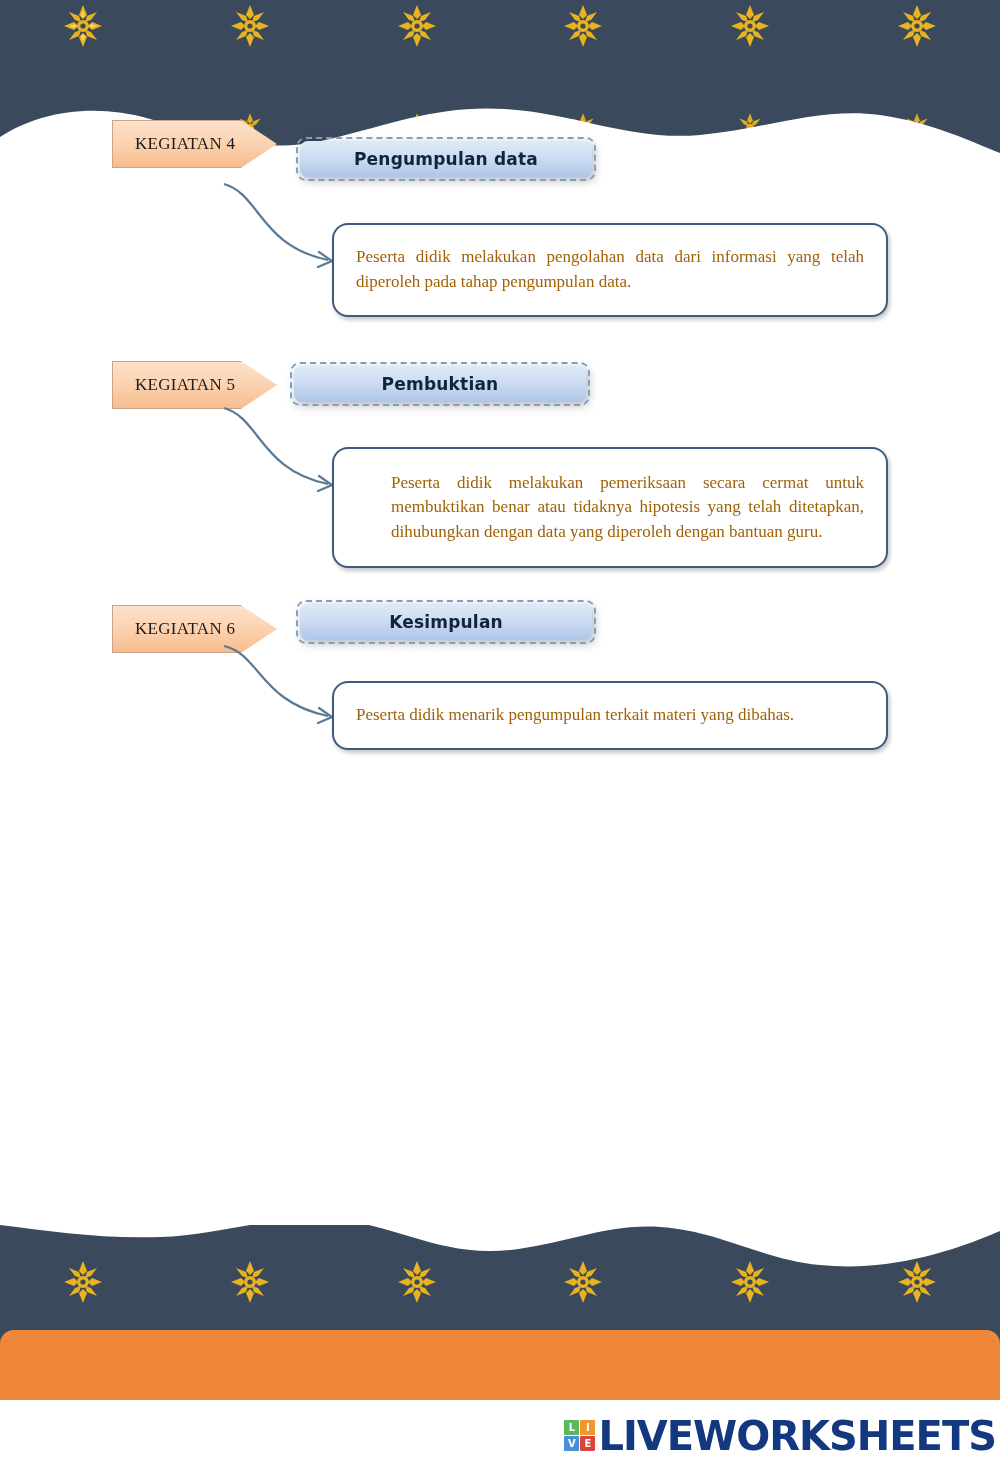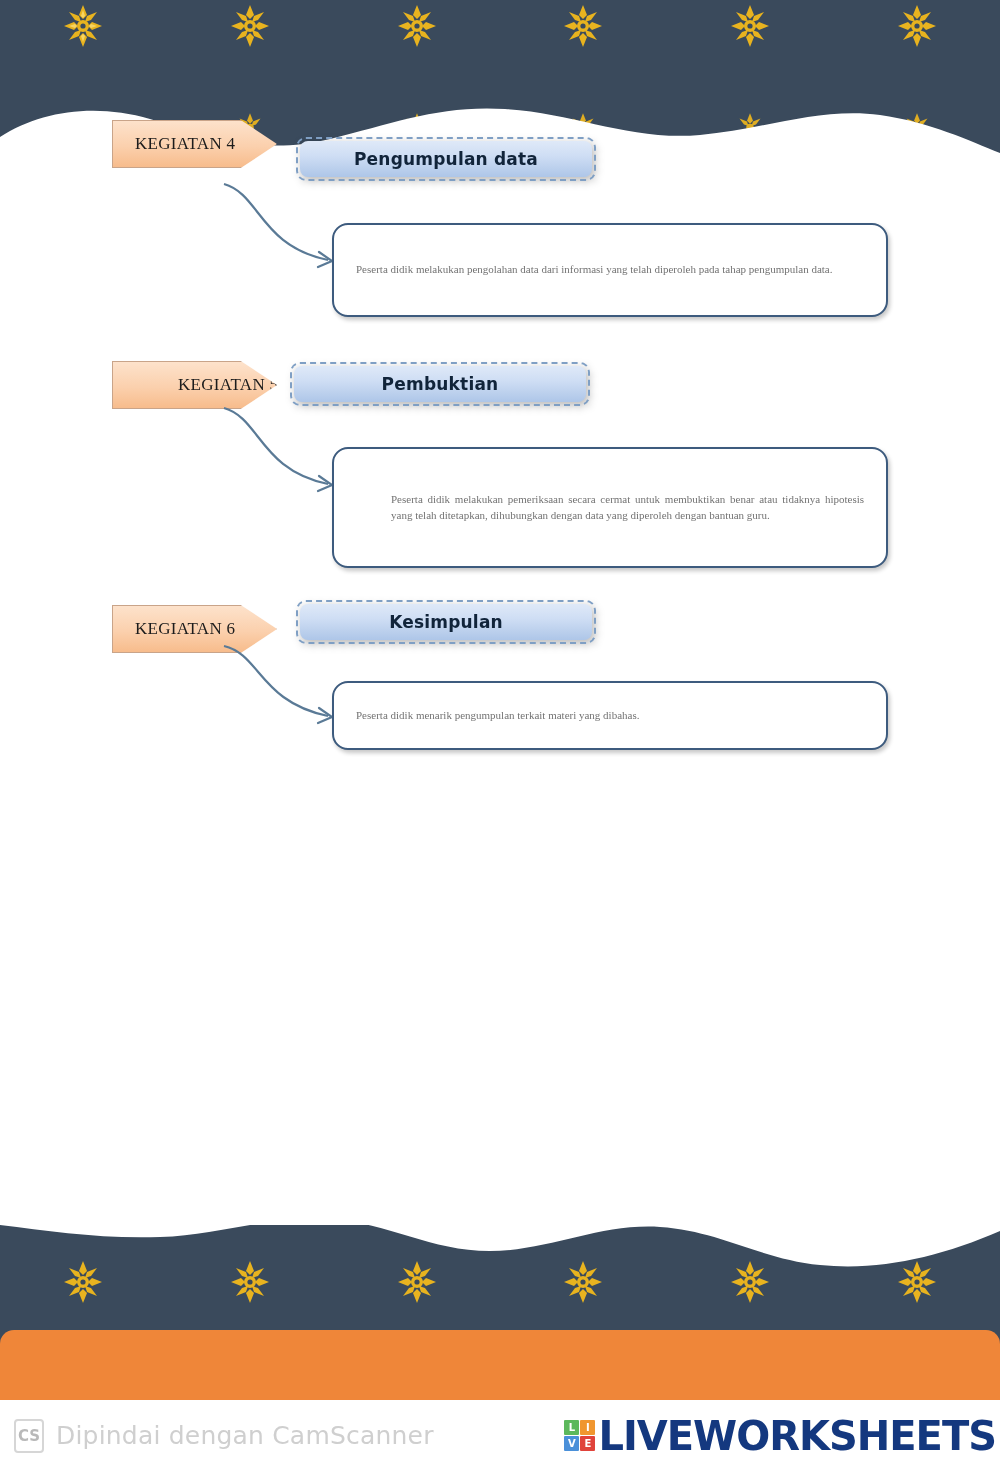--- a/index.html
+++ b/index.html
@@ -174,23 +174,23 @@
     border: 2px solid #3d5b7e;
     border-radius: 16px;
     box-sizing: border-box;
     background: #ffffff;
     display: flex;
     align-items: center;
     box-shadow: 2px 3px 4px rgba(0,0,0,.22);
   }
   .desc-box .desc-text {
     font-family: "Liberation Serif", serif;
-    font-size: 11px;
+    font-size: 17px;
     line-height: 1.45;
-    color: #737373;
+    color: #a16207;
     text-align: justify;
     text-justify: inter-word;
     padding: 0 22px;
     width: 100%;
     box-sizing: border-box;
   }
 
   
   .connector {
     position: absolute;
@@ -439,21 +439,21 @@
         <path d="M4 8 C40 18, 40 70, 108 84" stroke="#5a7a96" stroke-width="2.2" fill="none"></path>
         <path d="M99 76 L112 85 L98 91" stroke="#5a7a96" stroke-width="2.2" fill="none" stroke-linecap="round"></path>
       </svg>
 
       <div class="desc-box" style="top:223px; height:94px;">
         <div class="desc-text">Peserta didik melakukan pengolahan data dari informasi yang telah diperoleh pada tahap pengumpulan data.</div>
       </div>
     </div>
 
     <div class="activity-block">
-      <div class="kegiatan-tag" style="left:112px; top:361px;padding-left:43px;">
+      <div class="kegiatan-tag" style="left:112px; top:361px;">
         <span class="tag-label">KEGIATAN 5</span>
       </div>
 
       <div class="topic-banner" style="left:290px; top:362px;">
         <div class="inner">
           <span class="banner-label">Pembuktian</span>
         </div>
       </div>
 
       <svg class="connector" style="left:220px; top:400px; width:130px; height:110px;" viewBox="0 0 130 110">
@@ -580,24 +580,20 @@
         <circle cx="20" cy="22" r="6"></circle>
       </g>
       <circle cx="20" cy="22" r="2.6" fill="#3a4a5c"></circle>
     </svg>
   </div>
 
   <div id="orange-strip"></div>
 </div>
 
 <div id="footer">
-  <div id="camscanner">
-    <div id="cs-icon">CS</div>
-    <div id="cs-text">Dipindai dengan CamScanner</div>
-  </div>
 
   <div id="lws-logo">
     <div id="lws-squares">
       <span style="background: rgb(92, 184, 92);">L</span>
       <span style="background: rgb(240, 150, 47);">I</span>
       <span style="background: rgb(74, 144, 217);">V</span>
       <span style="background: rgb(224, 67, 59);">E</span>
     </div>
     <div id="lws-word">LIVEWORKSHEETS</div>
   </div>

